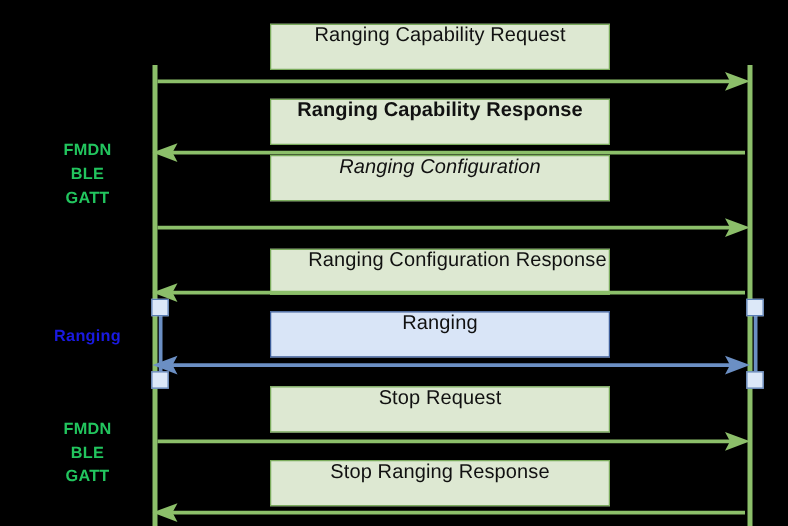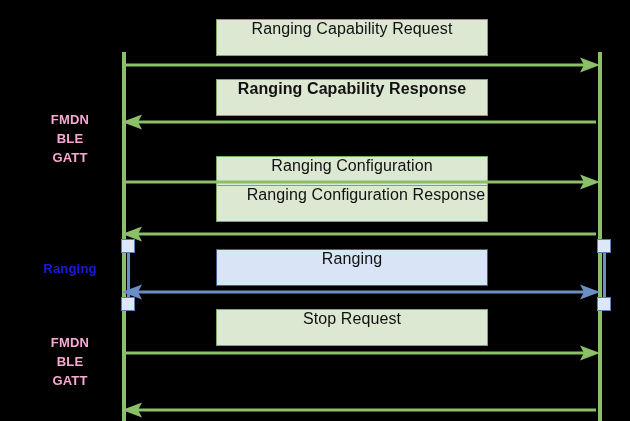--- a/index.html
+++ b/index.html
@@ -76,21 +76,21 @@
   .side-label {
     position: absolute;
     left: 26px;
     width: 88px;
     text-align: center;
     font-size: 13px;
     font-weight: bold;
     line-height: 19px;
     letter-spacing: 0.2px;
   }
-  .side-label.green { color: #f9a8d4; }
+  .side-label.green { color: #22c55e; }
   .side-label.blue  { color: #1a1ae0; }
   .side-label span { display: block; }
 </style>
 </head>
 <body>
 
 <div id="canvas">
 
   <div class="lifeline" id="lifeline-left"></div>
   <div class="lifeline" id="lifeline-right"></div>
@@ -132,31 +132,31 @@
   <div class="msg-box green" style="top:79px;font-weight:bold;">
     <span>Ranging Capability Response</span>
   </div>
   <div class="arrow-wrap" style="top:114px;">
     <svg width="478" height="16" viewBox="0 0 478 16">
       <line x1="12" y1="8" x2="474" y2="8" stroke="#8cbf6a" stroke-width="3"></line>
       <polygon points="0,8 20,0.5 16,8 20,15.5" fill="#8cbf6a"></polygon>
     </svg>
   </div>
 
-  <div class="msg-box green" style="top:156px;">
+  <div class="msg-box green" style="top:124px;font-style:italic;">
     <span>Ranging Configuration</span>
   </div>
   <div class="arrow-wrap" style="top:174px;">
     <svg width="478" height="16" viewBox="0 0 478 16">
       <line x1="4" y1="8" x2="466" y2="8" stroke="#8cbf6a" stroke-width="3"></line>
       <polygon points="478,8 458,0.5 462,8 458,15.5" fill="#8cbf6a"></polygon>
     </svg>
   </div>
 
-  <div class="msg-box green" style="top:185px;padding-left:28px;">
+  <div class="msg-box green" style="top:199px;padding-left:28px;">
     <span>Ranging Configuration Response</span>
   </div>
   <div class="arrow-wrap" style="top:226px;">
     <svg width="478" height="16" viewBox="0 0 478 16">
       <line x1="12" y1="8" x2="474" y2="8" stroke="#8cbf6a" stroke-width="3"></line>
       <polygon points="0,8 20,0.5 16,8 20,15.5" fill="#8cbf6a"></polygon>
     </svg>
   </div>
 
   <div class="msg-box blue" style="top:249px;">
@@ -173,20 +173,23 @@
   <div class="msg-box green" style="top:309px;">
     <span>Stop Request</span>
   </div>
   <div class="arrow-wrap" style="top:345px;">
     <svg width="478" height="16" viewBox="0 0 478 16">
       <line x1="4" y1="8" x2="466" y2="8" stroke="#8cbf6a" stroke-width="3"></line>
       <polygon points="478,8 458,0.5 462,8 458,15.5" fill="#8cbf6a"></polygon>
     </svg>
   </div>
 
+  <div class="msg-box green" style="top:368px;">
+    <span>Stop Ranging Response</span>
+  </div>
   <div class="arrow-wrap" style="top:402px;">
     <svg width="478" height="16" viewBox="0 0 478 16">
       <line x1="12" y1="8" x2="474" y2="8" stroke="#8cbf6a" stroke-width="3"></line>
       <polygon points="0,8 20,0.5 16,8 20,15.5" fill="#8cbf6a"></polygon>
     </svg>
   </div>
 
 </div>
 
 </body></html>

